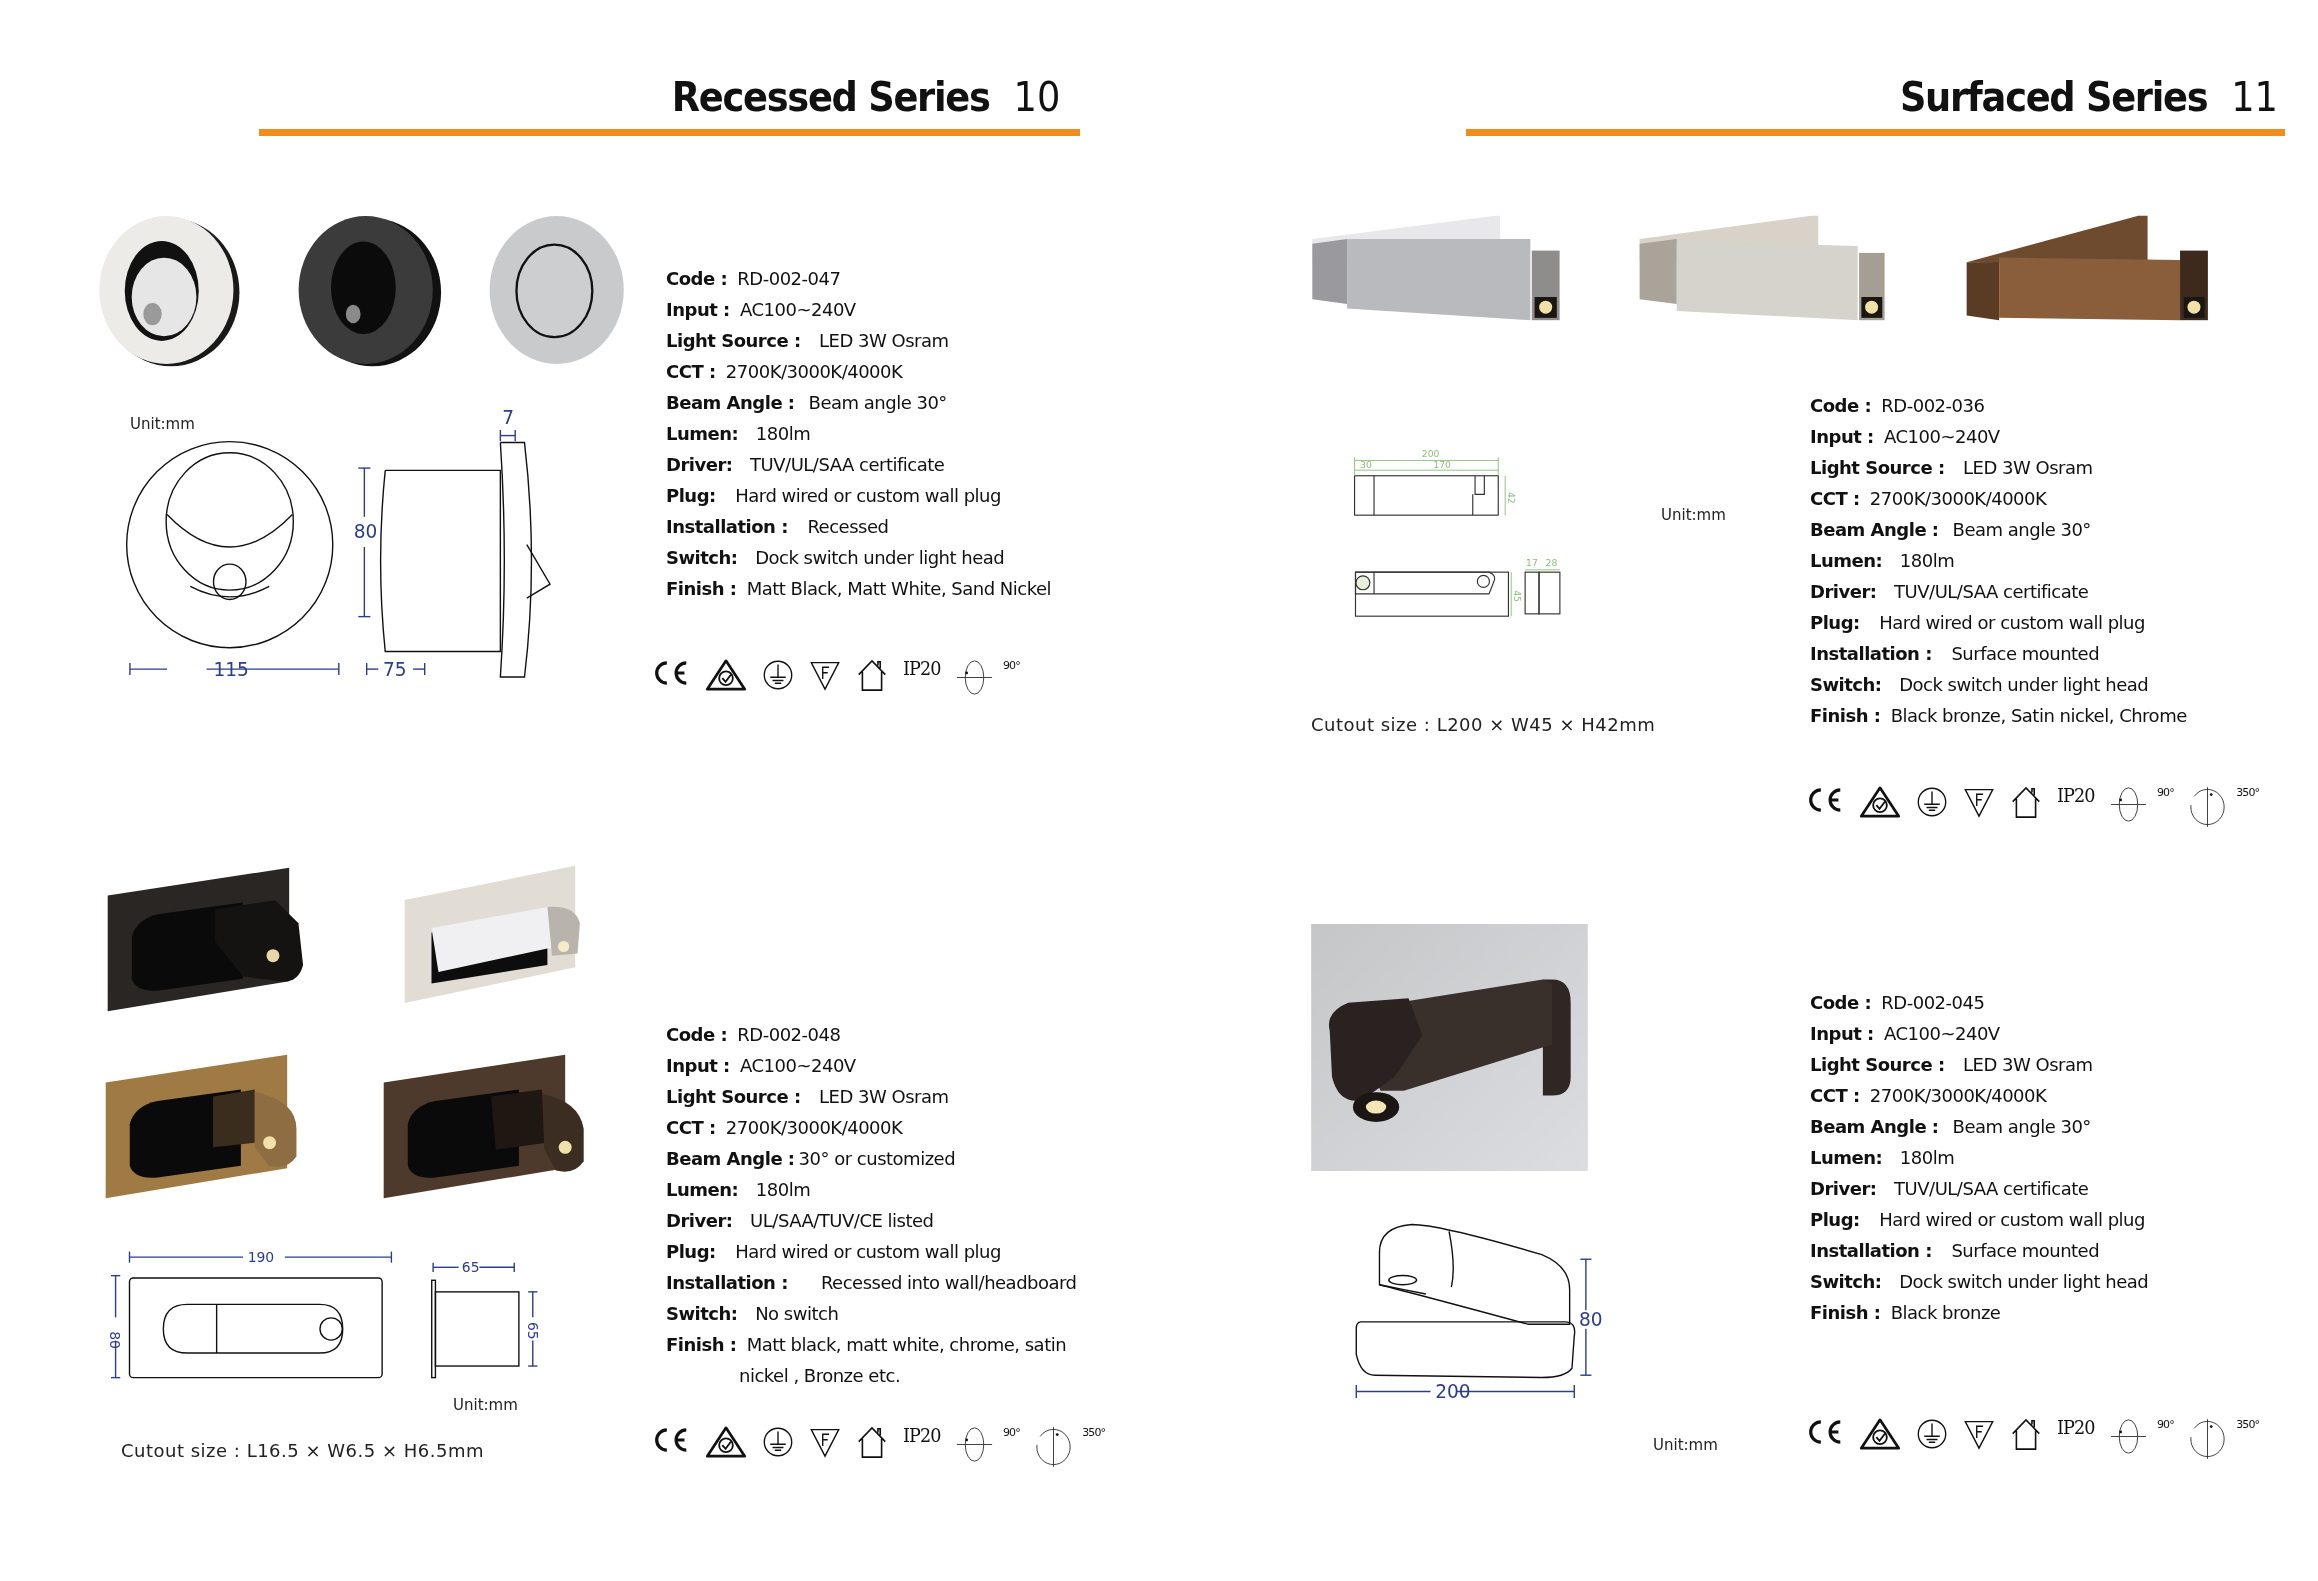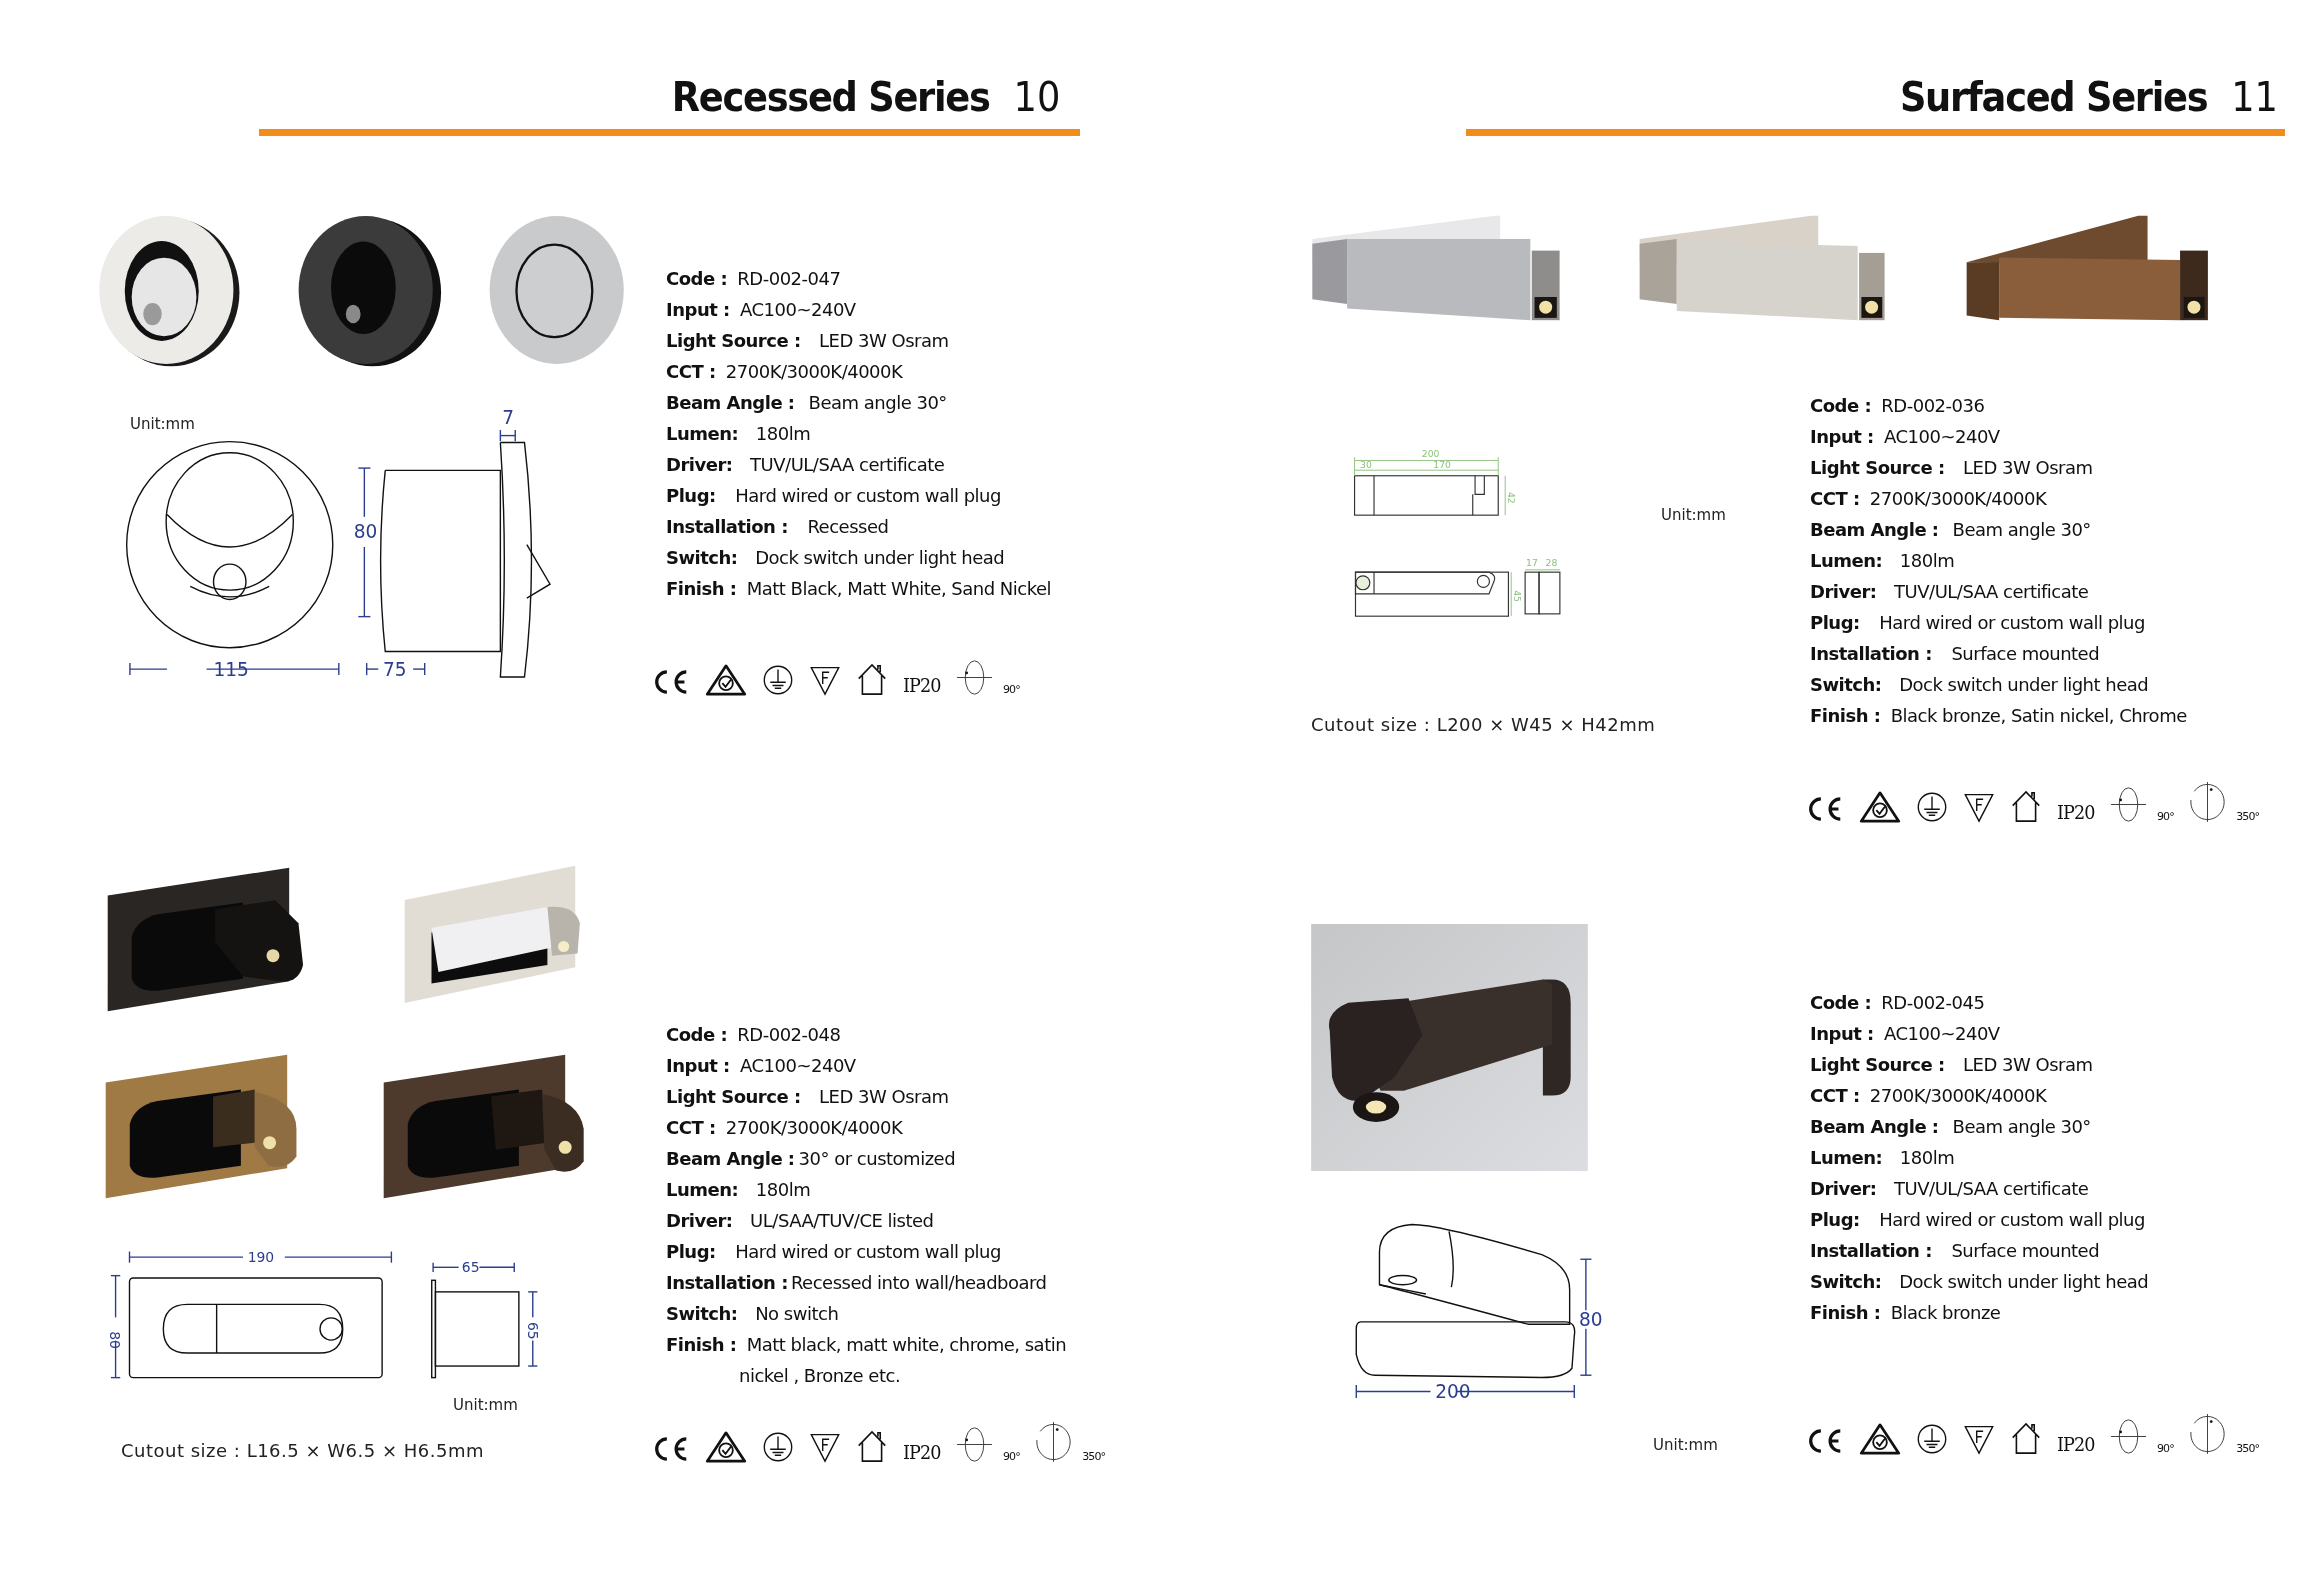--- a/index.html
+++ b/index.html
@@ -7,21 +7,21 @@
   .title{position:absolute;font-size:40px;font-weight:bold;letter-spacing:-1.4px;white-space:nowrap;transform:scaleX(0.92);transform-origin:right bottom;}
   .title .num{font-weight:normal;font-size:40px;margin-left:26px;letter-spacing:0;}
   .bar{position:absolute;height:6.5px;background:#f28c1b;}
   .specs{position:absolute;font-size:18px;line-height:31px;white-space:nowrap;letter-spacing:-0.5px;}
   .specs .row{display:block;}
   .specs .k{font-weight:bold;}
   .specs .v{margin-left:10.2px;}
   .specs .cont{display:block;padding-left:73px;}
   .unit{position:absolute;font-size:15px;color:#222;}
   .cutout{position:absolute;font-size:18px;color:#222;letter-spacing:0.5px;white-space:nowrap;}
-  .certs{position:absolute;display:flex;align-items:flex-end;gap:15px;height:37px;}
+  .certs{position:absolute;display:flex;align-items:flex-start;gap:15px;height:37px;}
   .certs svg{display:block}
   .certs .txt{font-family:"DejaVu Serif","Liberation Serif",serif;font-size:17.6px;letter-spacing:-0.9px;}
   .certs .deg{font-size:11px;font-weight:normal;letter-spacing:-0.9px;margin-left:-4.6px;}
   .dim{font-family:"DejaVu Sans","Liberation Sans",sans-serif;fill:#2b3d8f;}
   .dimg{fill:#8bc17a;}
   .photo{position:absolute;}
 </style>
 </head>
 <body>
 
@@ -215,21 +215,21 @@
 
 <div class="specs" style="left:666px;top:1019px;">
   <span class="row"><span class="k">Code :</span><span class="v">RD-002-048</span></span>
   <span class="row"><span class="k">Input :</span><span class="v">AC100~240V</span></span>
   <span class="row"><span class="k">Light Source :</span><span class="v" style="margin-left:18.5px">LED 3W Osram</span></span>
   <span class="row"><span class="k">CCT :</span><span class="v">2700K/3000K/4000K</span></span>
   <span class="row"><span class="k">Beam Angle :</span><span class="v" style="margin-left:4px">30° or customized</span></span>
   <span class="row"><span class="k">Lumen:</span><span class="v" style="margin-left:17.6px">180lm</span></span>
   <span class="row"><span class="k">Driver:</span><span class="v" style="margin-left:17.6px">UL/SAA/TUV/CE listed</span></span>
   <span class="row"><span class="k">Plug:</span><span class="v" style="margin-left:19.5px">Hard wired or custom wall plug</span></span>
-  <span class="row"><span class="k">Installation :</span><span class="v" style="margin-left:3px">Recessed into wall/headboard</span></span>
+  <span class="row"><span class="k">Installation :</span><span class="v" style="margin-left:33px">Recessed into wall/headboard</span></span>
   <span class="row"><span class="k">Switch:</span><span class="v" style="margin-left:17.6px">No switch</span></span>
   <span class="row"><span class="k">Finish :</span><span class="v">Matt black, matt white, chrome, satin</span></span>
   <span class="cont">nickel , Bronze etc.</span>
 </div>
 
 <div class="certs" style="left:653px;top:1426px;">
   <svg width="37" height="28" viewBox="0 0 80 60">
       <path d="M30 8 A22 22 0 1 0 30 52" fill="none" stroke="#111" stroke-width="7"></path>
       <path d="M72 8 A22 22 0 1 0 72 52 M50 30 L68 30" fill="none" stroke="#111" stroke-width="7"></path>
     </svg>

